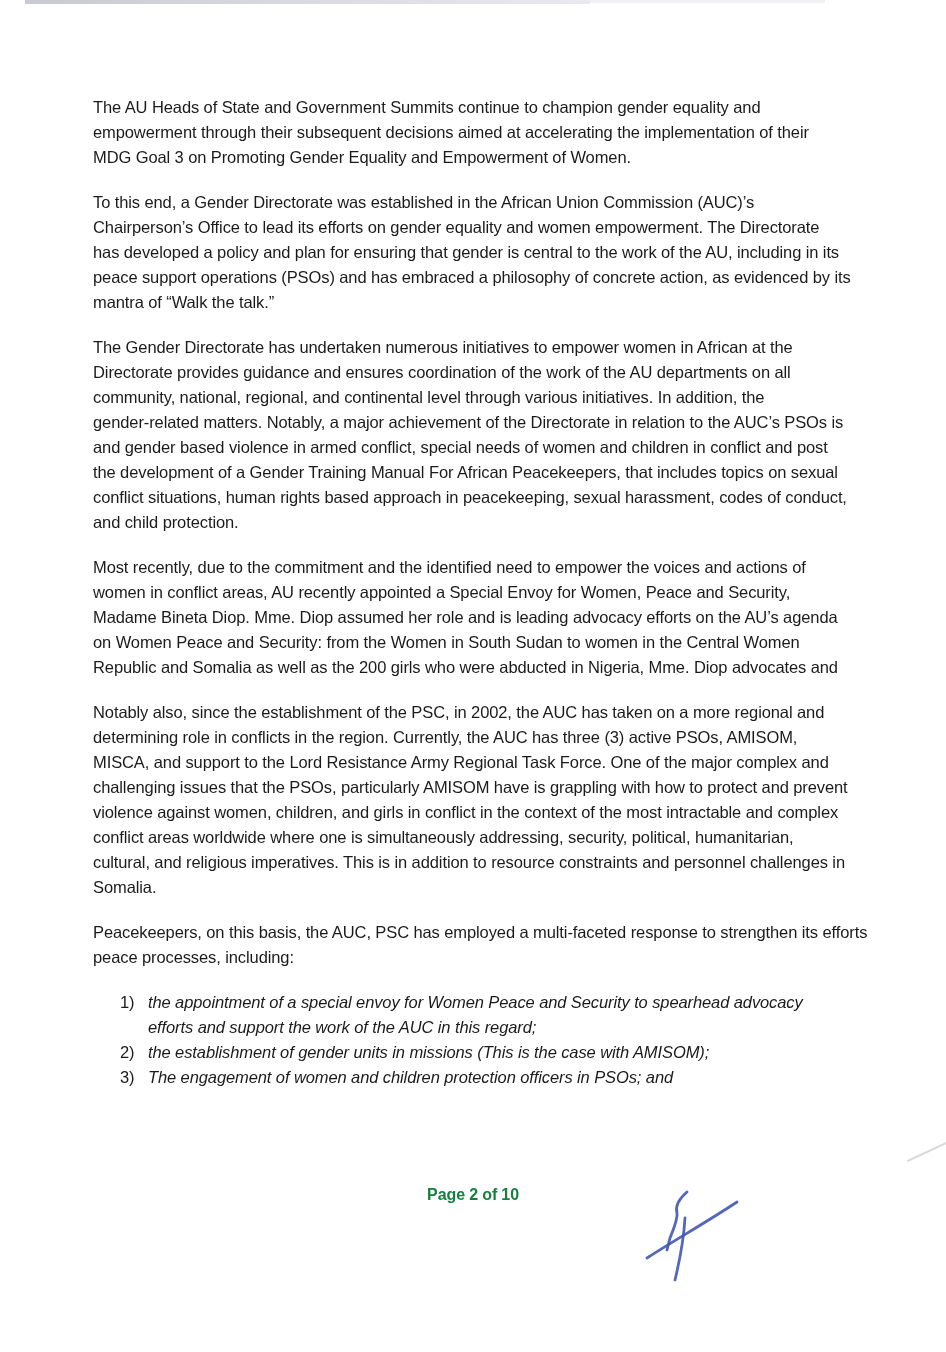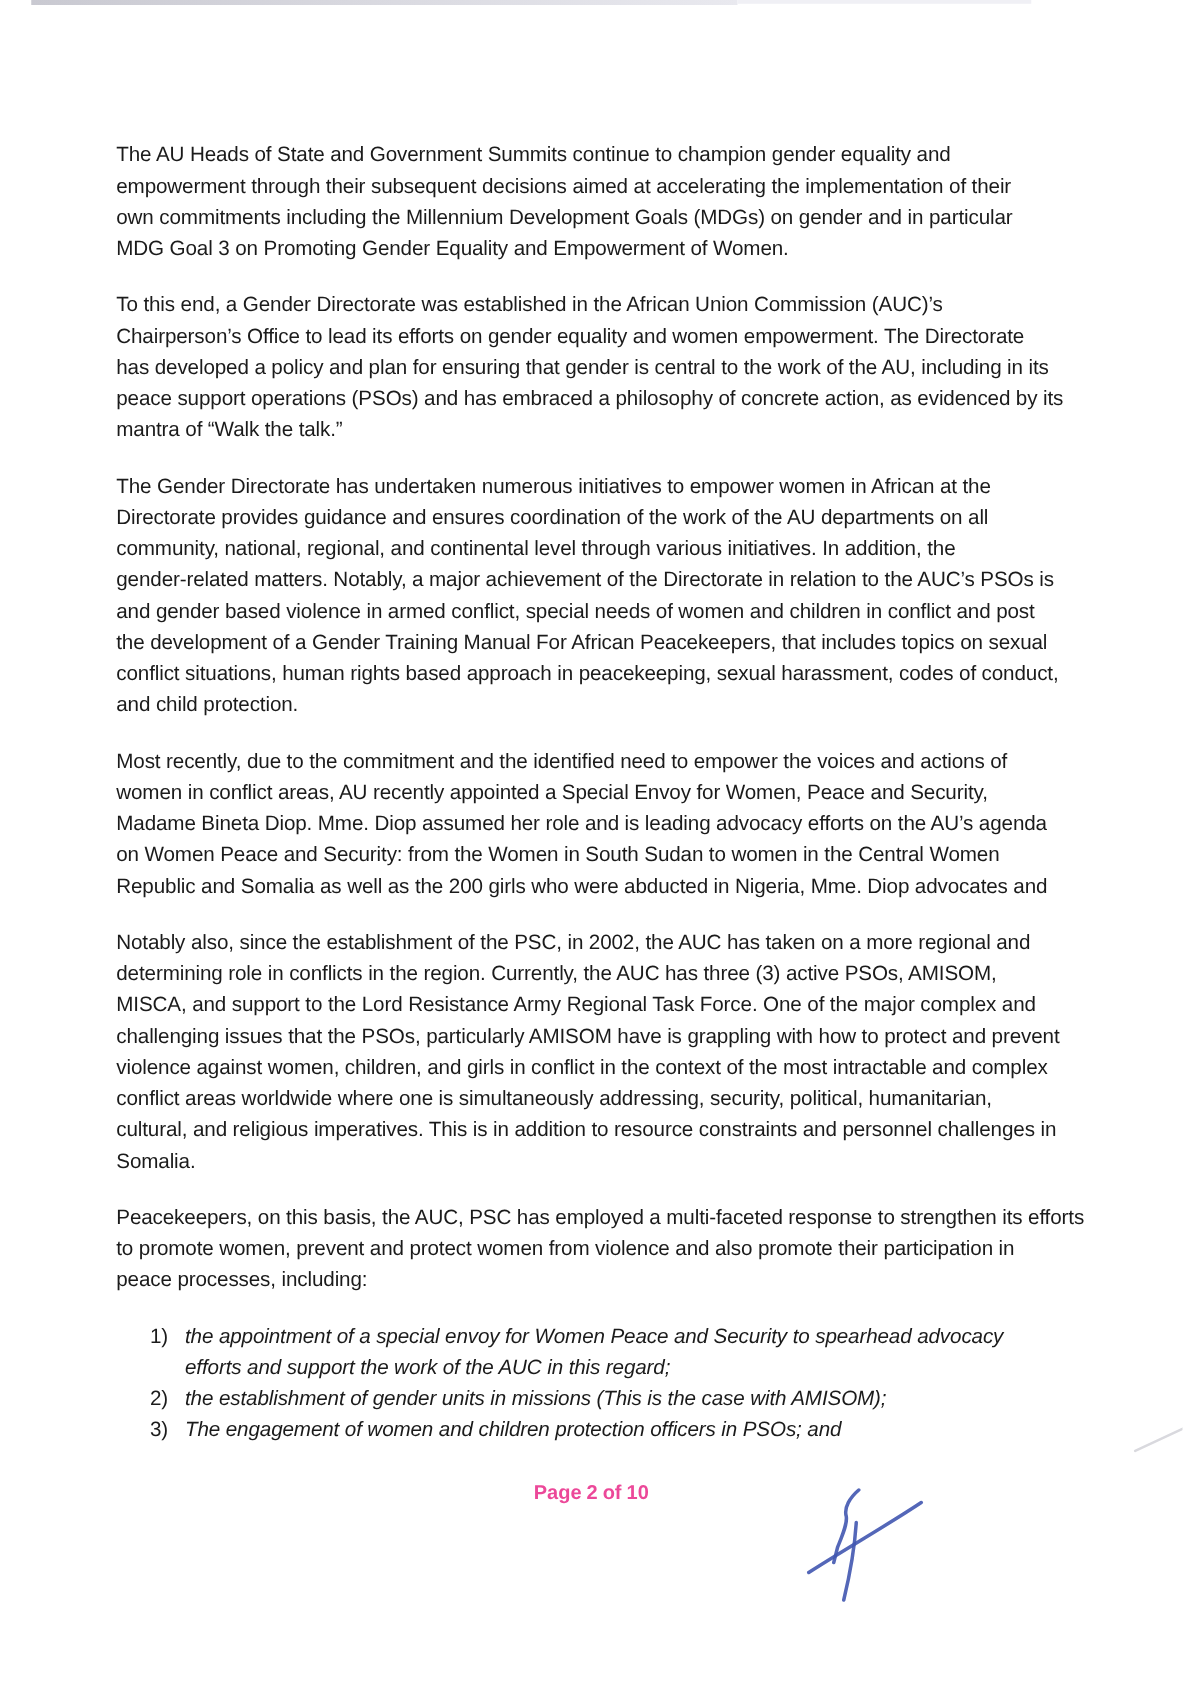--- a/index.html
+++ b/index.html
@@ -36,21 +36,21 @@
     left: 905px;
     top: 1150px;
     width: 48px;
     height: 2px;
     background: #d9d9de;
     transform: rotate(-25deg);
     border-radius: 2px;
   }
   .content {
     position: absolute;
-    top: 112px;
+    top: 95px;
     left: 93px;
     width: 800px;
   }
   .content p {
     margin: 0 0 20px 0;
     font-size: 16.5px;
     line-height: 25px;
     letter-spacing: -0.1px;
   }
   .line {
@@ -77,21 +77,21 @@
     font-style: italic;
   }
   .page-footer {
     position: absolute;
     top: 1186px;
     left: 0;
     width: 946px;
     text-align: center;
     font-size: 16px;
     font-weight: bold;
-    color: #ec4899;
+    color: #15803d;
     letter-spacing: 0;
   }
   .page-footer span { padding: 0 2px; }
   .signature {
     position: absolute;
     left: 638px;
     top: 1186px;
     width: 120px;
     height: 115px;
   }
@@ -100,21 +100,20 @@
 <body>
 
 <div class="scan-artifact-top"></div>
 <div class="scan-artifact-top-2"></div>
 
 <div class="content">
   <div id="doc-body">
       <p>
         <span class="line">The AU Heads of State and Government Summits continue to champion gender equality and</span>
         <span class="line">empowerment through their subsequent decisions aimed at accelerating the implementation of their</span>
-        <span class="line">own commitments including the Millennium Development Goals (MDGs) on gender and in particular</span>
         <span class="line">MDG Goal 3 on Promoting Gender Equality and Empowerment of Women.</span>
       </p>
       <p>
         <span class="line">To this end, a Gender Directorate was established in the African Union Commission (AUC)’s</span>
         <span class="line">Chairperson’s Office to lead its efforts on gender equality and women empowerment. The Directorate</span>
         <span class="line">has developed a policy and plan for ensuring that gender is central to the work of the AU, including in its</span>
         <span class="line">peace support operations (PSOs) and has embraced a philosophy of concrete action, as evidenced by its</span>
         <span class="line">mantra of “Walk the talk.”</span>
       </p>
       <p>
@@ -139,21 +138,20 @@
         <span class="line">determining role in conflicts in the region. Currently, the AUC has three (3) active PSOs, AMISOM,</span>
         <span class="line">MISCA, and support to the Lord Resistance Army Regional Task Force. One of the major complex and</span>
         <span class="line">challenging issues that the PSOs, particularly AMISOM have is grappling with how to protect and prevent</span>
         <span class="line">violence against women, children, and girls in conflict in the context of the most intractable and complex</span>
         <span class="line">conflict areas worldwide where one is simultaneously addressing, security, political, humanitarian,</span>
         <span class="line">cultural, and religious imperatives. This is in addition to resource constraints and personnel challenges in</span>
         <span class="line">Somalia.</span>
       </p>
       <p>
         <span class="line">Peacekeepers, on this basis, the AUC, PSC has employed a multi-faceted response to strengthen its efforts</span>
-        <span class="line">to promote women, prevent and protect women from violence and also promote their participation in</span>
         <span class="line">peace processes, including:</span>
       </p>
     </div>
   <div class="num-list" id="doc-list">
       <div class="list-item">
         <span class="li-num">1)</span>
         <span class="li-lines">
           <span class="line">the appointment of a special envoy for Women Peace and Security to spearhead advocacy</span>
           <span class="line">efforts and support the work of the AUC in this regard;</span>
         </span>

